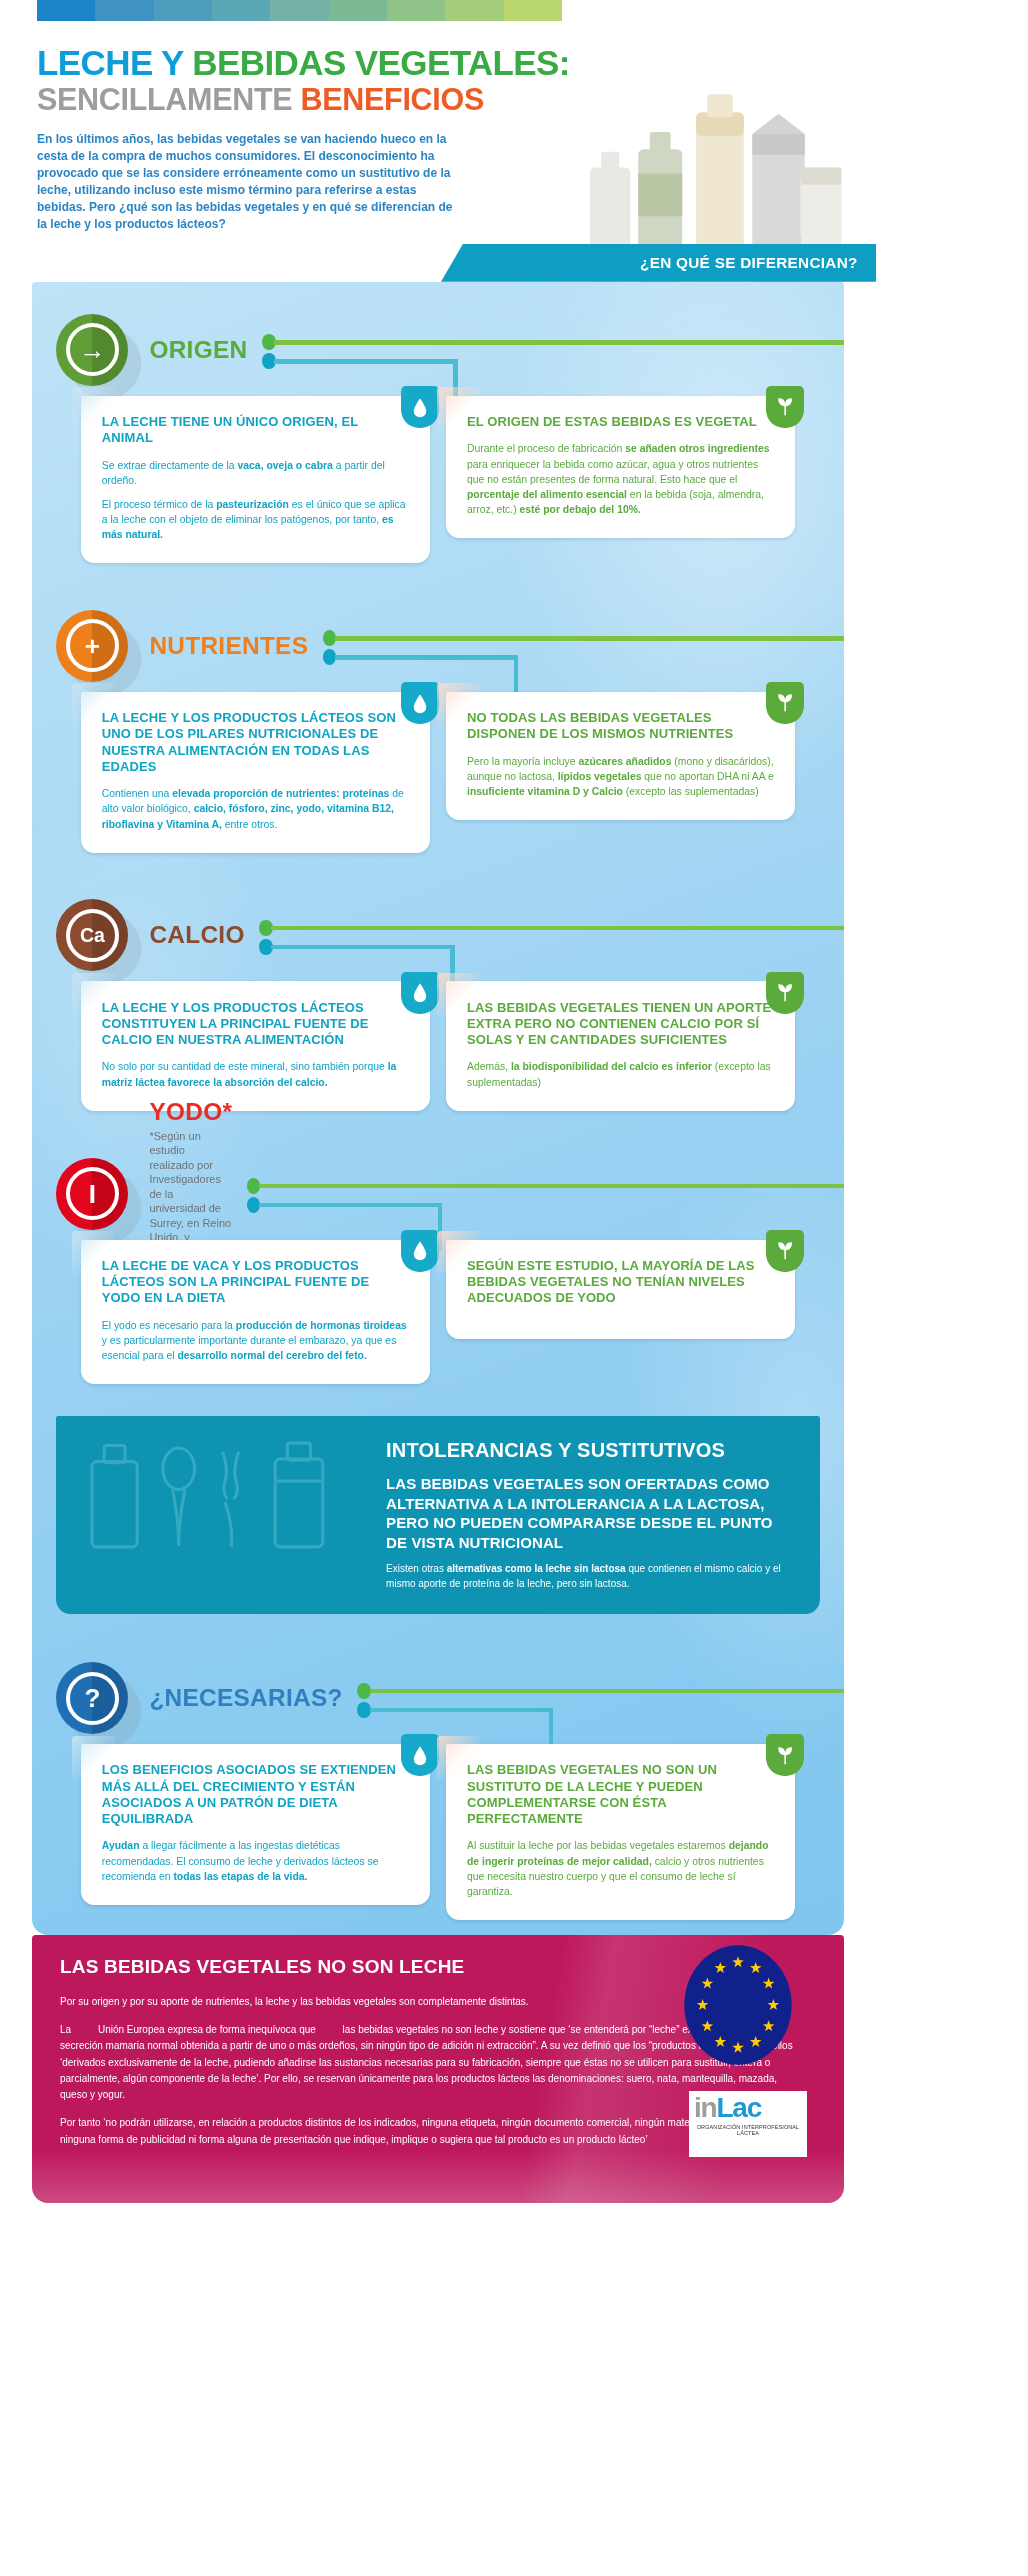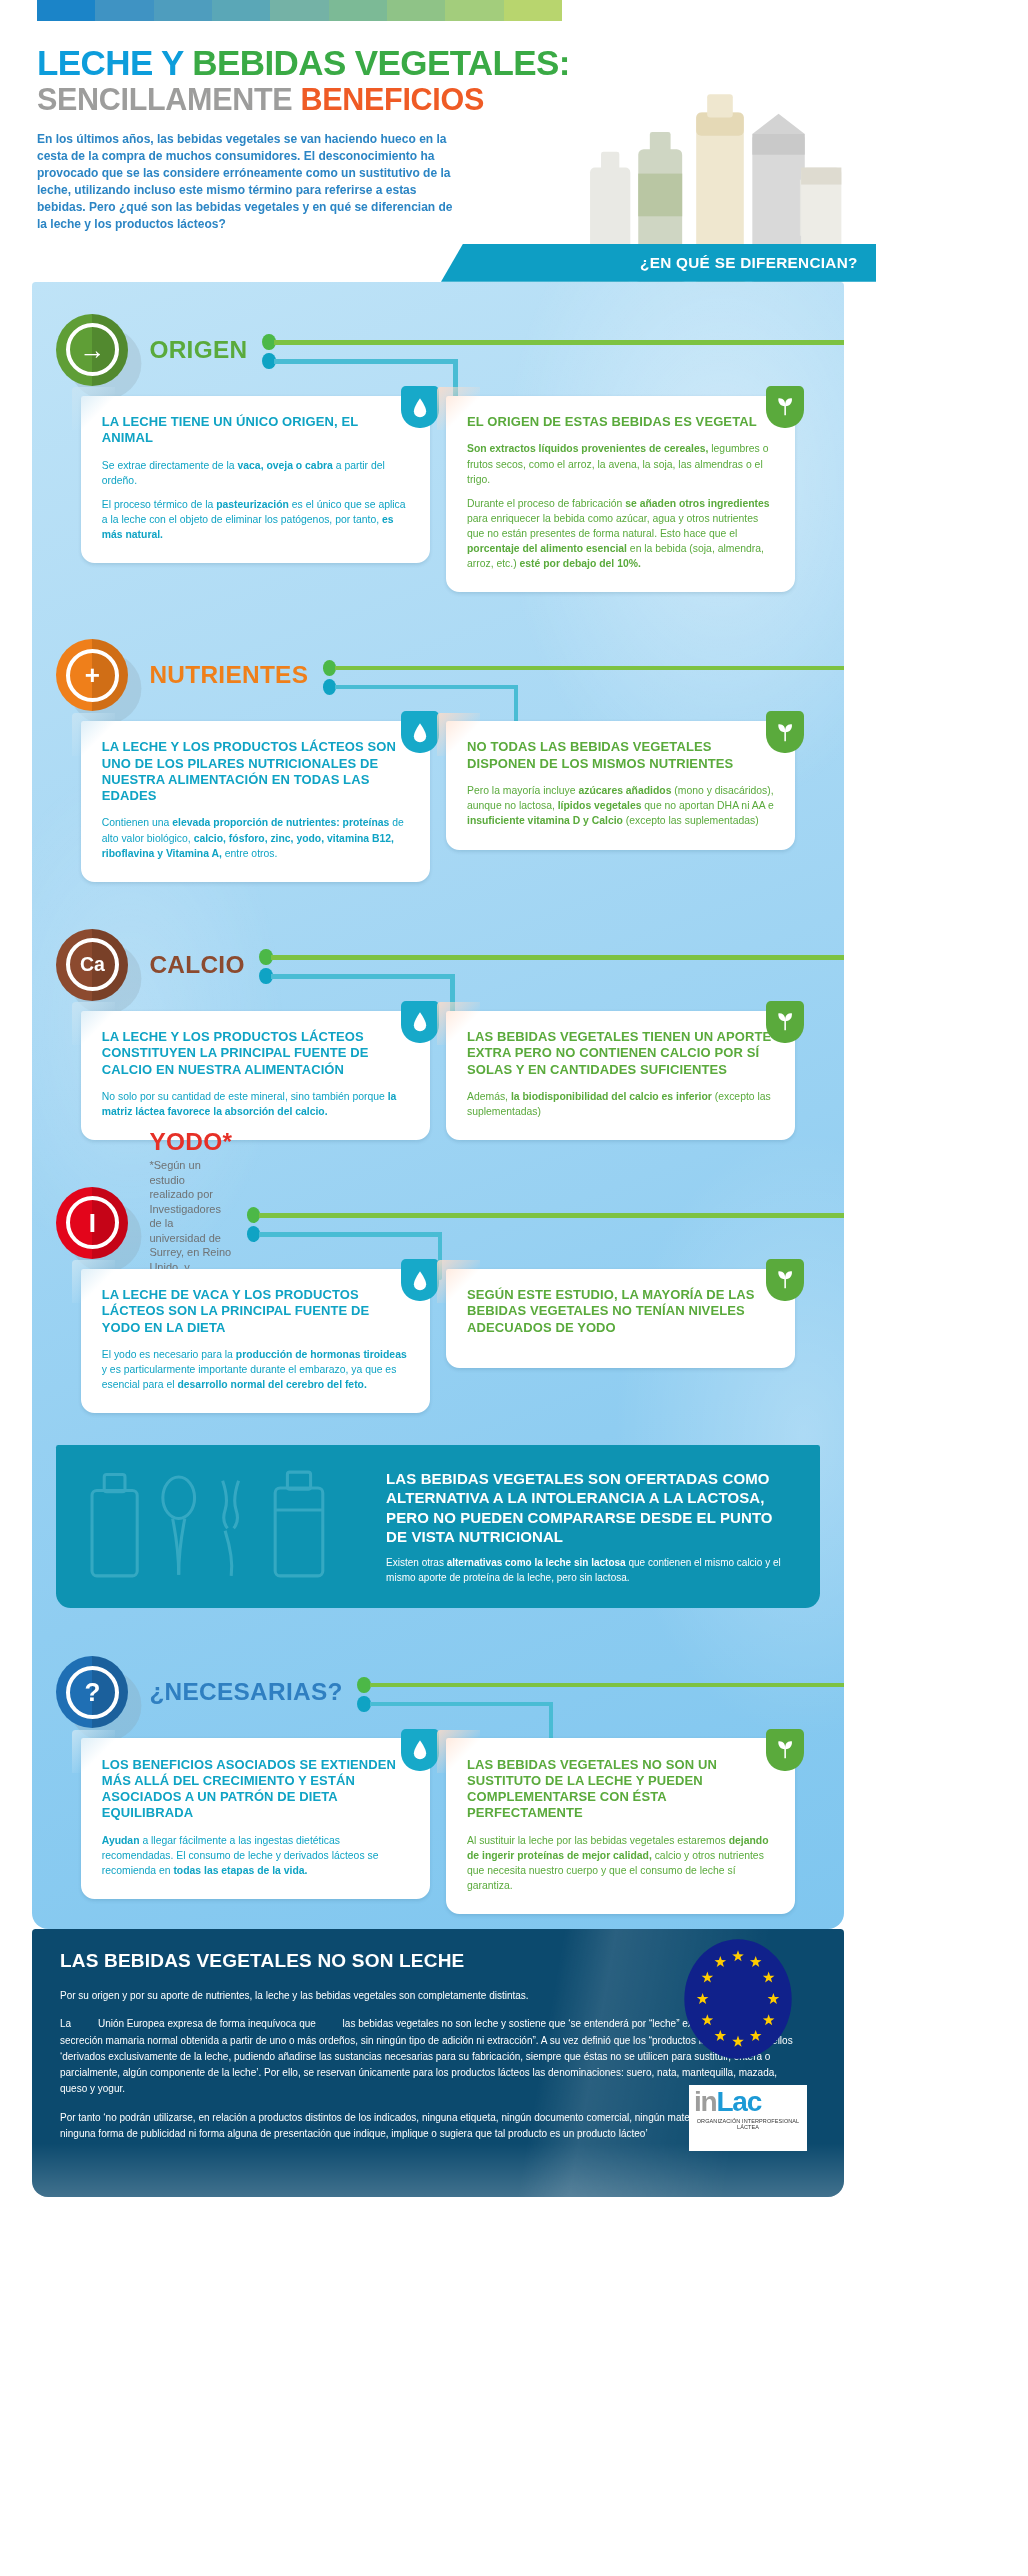--- a/index.html
+++ b/index.html
@@ -126,21 +126,21 @@
   }
   .intol .art { flex: 0 0 287px; opacity: .35; }
   .intol .txt { flex: 1 1 auto; padding-top: 2.4px; }
   .intol h3 { font-size: 20px; font-weight: bold; letter-spacing: 0.2px; margin-bottom: 12.2px; }
   .intol h5 { font-size: 15px; font-weight: bold; line-height: 1.3; margin-bottom: 9.8px; letter-spacing:0.1px;}
   .intol p { font-size: 10px; line-height: 1.45; }
   .intol b { font-weight: bold; }
 
   
   .footer {
-    margin: 0 32px 37px 32px; background: #0c4a6e; color: #fff;
+    margin: 0 32px 37px 32px; background: #be185d; color: #fff;
     border-radius: 3.7px 3.7px 16px 16px; padding: 21px 28px 43px 28px; position: relative;
     overflow: hidden;
   }
   .footer::before{
     content:""; position:absolute; inset:0;
     background:
       linear-gradient(100deg, rgba(255,255,255,0) 62%, rgba(255,255,255,.12) 68%, rgba(255,255,255,0) 86%),
       linear-gradient(180deg, rgba(255,255,255,0) 80%, rgba(255,255,255,.22) 100%);
     pointer-events:none;
   }
@@ -242,21 +242,20 @@
           </div>
           <div class="card right">
             <div class="corner-icon leaf">
               <svg width="18.3" height="19.5" viewBox="0 0 30 32">
                 <path d="M15 30 V14" stroke="#fff" stroke-width="2.6" fill="none"></path>
                 <path d="M15 15 C6 15 3 8 4 2 c7 -1 12 4 11 13z" fill="#fff"></path>
                 <path d="M15 15 C24 15 27 8 26 2 c-7 -1 -12 4 -11 13z" fill="#fff"></path>
               </svg>
             </div>
             <h4>EL ORIGEN DE ESTAS BEBIDAS ES VEGETAL</h4>
-            <p><b>Son extractos líquidos provenientes de cereales,</b> legumbres o frutos secos, como el arroz, la avena, la soja, las almendras o el trigo.</p>
             <p>Durante el proceso de fabricación <b>se añaden otros ingredientes</b> para enriquecer la bebida como azúcar, agua y otros nutrientes que no están presentes de forma natural. Esto hace que el <b>porcentaje del alimento esencial</b> en la bebida (soja, almendra, arroz, etc.) <b>esté por debajo del 10%.</b></p>
           </div>
         </div>
       </div>
       <div class="section">
         <div class="sec-head">
           <div class="badge" style="background:#ef7f1a">
             <div class="half"></div>
             <div class="ring" style="position:relative;z-index:2;font-size:26px">+</div>
           </div>
@@ -385,20 +384,21 @@
             <path d="M150 86 q10 50 10 92"></path>
             <path d="M170 86 q-10 50 -10 92"></path>
             <path d="M232 24 q10 30 4 48 q-6 18 4 30"></path>
             <path d="M258 24 q-10 30 -4 48 q6 18 -4 30"></path>
             <path d="M236 106 q14 44 10 74"></path>
             <rect x="318" y="36" width="78" height="144" rx="8"></rect>
             <rect x="338" y="10" width="38" height="28" rx="4"></rect>
             <path d="M318 72 h78"></path>
           </svg></div>
         <div class="txt">
+          <h3>INTOLERANCIAS Y SUSTITUTIVOS</h3>
           <h5>LAS BEBIDAS VEGETALES SON OFERTADAS COMO ALTERNATIVA A LA INTOLERANCIA A LA LACTOSA, PERO NO PUEDEN COMPARARSE DESDE EL PUNTO DE VISTA NUTRICIONAL</h5>
           <p>Existen otras <b>alternativas como la leche sin lactosa</b> que contienen el mismo calcio y el mismo aporte de proteína de la leche, pero sin lactosa.</p>
         </div>
       </div>
       <div class="section">
         <div class="sec-head">
           <div class="badge" style="background:#1f6fb4">
             <div class="half"></div>
             <div class="ring" style="position:relative;z-index:2;font-size:26px">?</div>
           </div>

